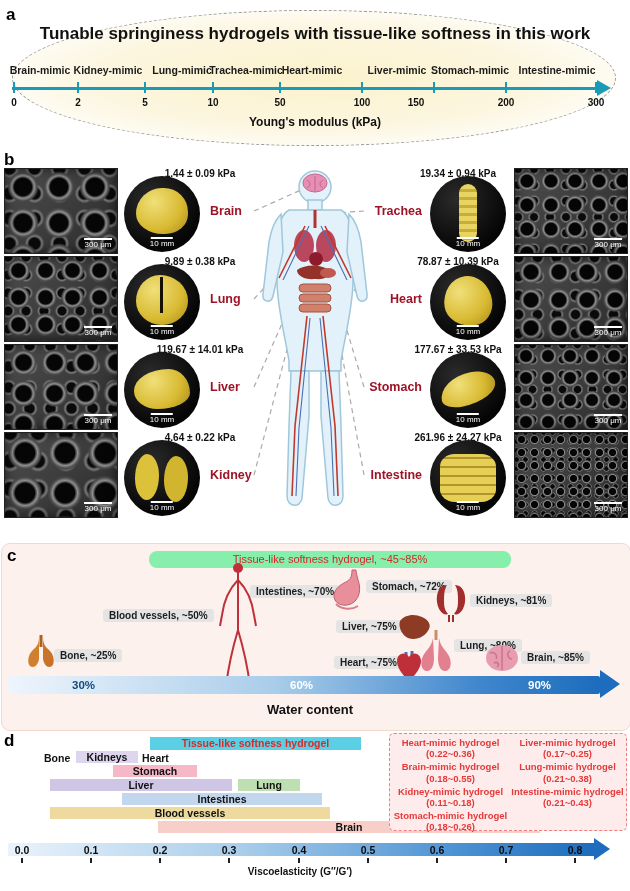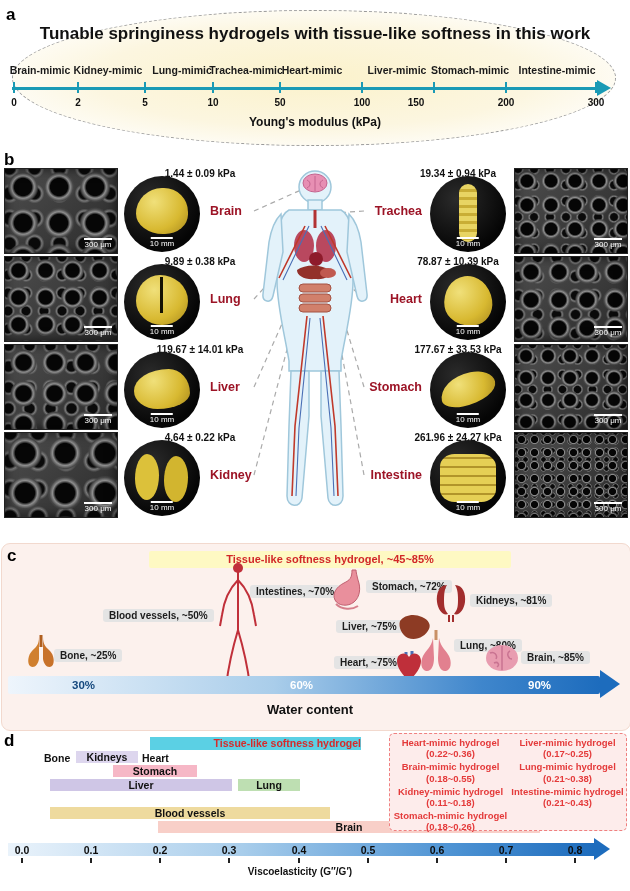--- a/index.html
+++ b/index.html
@@ -55,37 +55,37 @@
                background:repeating-linear-gradient(0deg,#e6cf55 0 7px,#b2942a 7px 9px)}
   .orbbar{position:absolute;left:50%;transform:translateX(-50%);bottom:3px;color:#fff;font-size:8px;text-align:center;line-height:1.1}
   .orbbar .obar{height:2px;background:#fff;margin:0 auto 1px;width:22px}
   .ov{position:absolute;font-size:10px;font-weight:bold;color:#111;transform:translateX(-50%);white-space:nowrap}
   .on{position:absolute;font-size:12.5px;font-weight:bold;color:#9c1426;white-space:nowrap}
   .on-r{left:352px;width:70px;text-align:right}
   #capB{left:315px;top:520px;font-size:13px;font-weight:bold}
 
   
   #boxC{left:1px;top:543px;width:628px;height:186px;background:#fcf1ed;border:1px solid #f2d9ce;border-radius:9px}
-  #hdrC{left:149px;top:551px;width:362px;height:17px;background:#fef9c3;border-radius:2px;
-        text-align:center;line-height:17px;font-size:11px;font-weight:bold;color:#d12727}
+  #hdrC{left:149px;top:551px;width:362px;height:17px;background:#86efac;border-radius:8px;
+        text-align:center;line-height:17px;font-size:11px;font-weight:normal;color:#d12727}
   .badge{position:absolute;background:#e4e4e4;border-radius:3px;padding:1px 6px;font-size:10px;
          font-weight:600;color:#1c1c1c;white-space:nowrap}
   #wArrow{left:8px;top:676px;width:592px;height:18px;
           background:linear-gradient(90deg,#eef5fc 0%,#a9cdea 45%,#3f86cc 80%,#1d6cbd 100%);
           border-radius:2px}
   #wArrHead{left:600px;top:670px;width:0;height:0;border-left:20px solid #1d6cbd;
             border-top:14.5px solid transparent;border-bottom:14.5px solid transparent}
   .wtick{position:absolute;top:679px;font-size:11.5px;font-weight:bold}
   #wlab{left:310px;top:702px;font-size:13px;font-weight:bold}
 
   
   .dbar{position:absolute;height:12px;font-size:10.5px;font-weight:600;text-align:center;
         line-height:12px;color:#111;white-space:nowrap}
   #tlshBar{left:150px;top:737px;width:211px;height:13px;background:#5bd0e4;color:#d62b2b;
-           font-weight:bold;line-height:13px;font-size:10.5px;text-align:right}
+           font-weight:bold;line-height:13px;font-size:10.5px;text-align:center}
   .dlabel{position:absolute;font-size:10.5px;font-weight:600;color:#111;white-space:nowrap}
   #dAxis{left:8px;top:843px;width:586px;height:13px;
          background:linear-gradient(90deg,#eaf3fb 0%,#a8cdeb 40%,#4f94d4 75%,#1d6cbd 100%)}
   #dArrHead{left:594px;top:838px;width:0;height:0;border-left:16px solid #1d6cbd;
             border-top:11.5px solid transparent;border-bottom:11.5px solid transparent}
   .dnum{top:844px;font-size:10.5px;font-weight:600;color:#0c0c0c;z-index:3}
   .dtick{top:858px;width:2px;height:5px;background:#222;transform:translateX(-50%)}
   #dxlab{left:300px;top:866px;font-size:10px;font-weight:bold}
   #lgBox{left:389px;top:733px;width:236px;height:96px;background:#fdeceb;border:1.5px dashed #ef8080;border-radius:5px}
   .lgc{position:absolute;width:117px}
@@ -316,20 +316,21 @@
 
   <div class="ab pl" style="left:4px;top:731px">d</div>
 
   <div class="ab" id="tlshBar">Tissue-like softness hydrogel</div>
   <div class="dlabel" style="left:44px;top:752px">Bone</div>
   <div class="dbar" style="left:76px;top:751px;width:62px;background:#ddd6ee">Kidneys</div>
   <div class="dlabel" style="left:142px;top:752px">Heart</div>
   <div class="dbar" style="left:113px;top:765px;width:84px;background:#f6b7c6">Stomach</div>
   <div class="dbar" style="left:50px;top:779px;width:182px;background:#cfc6e6">Liver</div>
   <div class="dbar" style="left:238px;top:779px;width:62px;background:#bedfb2">Lung</div>
+  <div class="dbar" style="left:122px;top:793px;width:200px;background:#c2d6ee">Intestines</div>
   <div class="dbar" style="left:50px;top:807px;width:280px;background:#eeda9e">Blood vessels</div>
   <div class="dbar" style="left:158px;top:821px;width:382px;background:#f8cfc8">Brain</div>
 
   <div class="ab" id="lgBox"></div>
   <div class="lgc" style="left:392px;top:736px">
     <div class="lge">
         <div>Heart-mimic hydrogel</div>
         <div>(0.22~0.36)</div>
       </div>
     <div class="lge">

